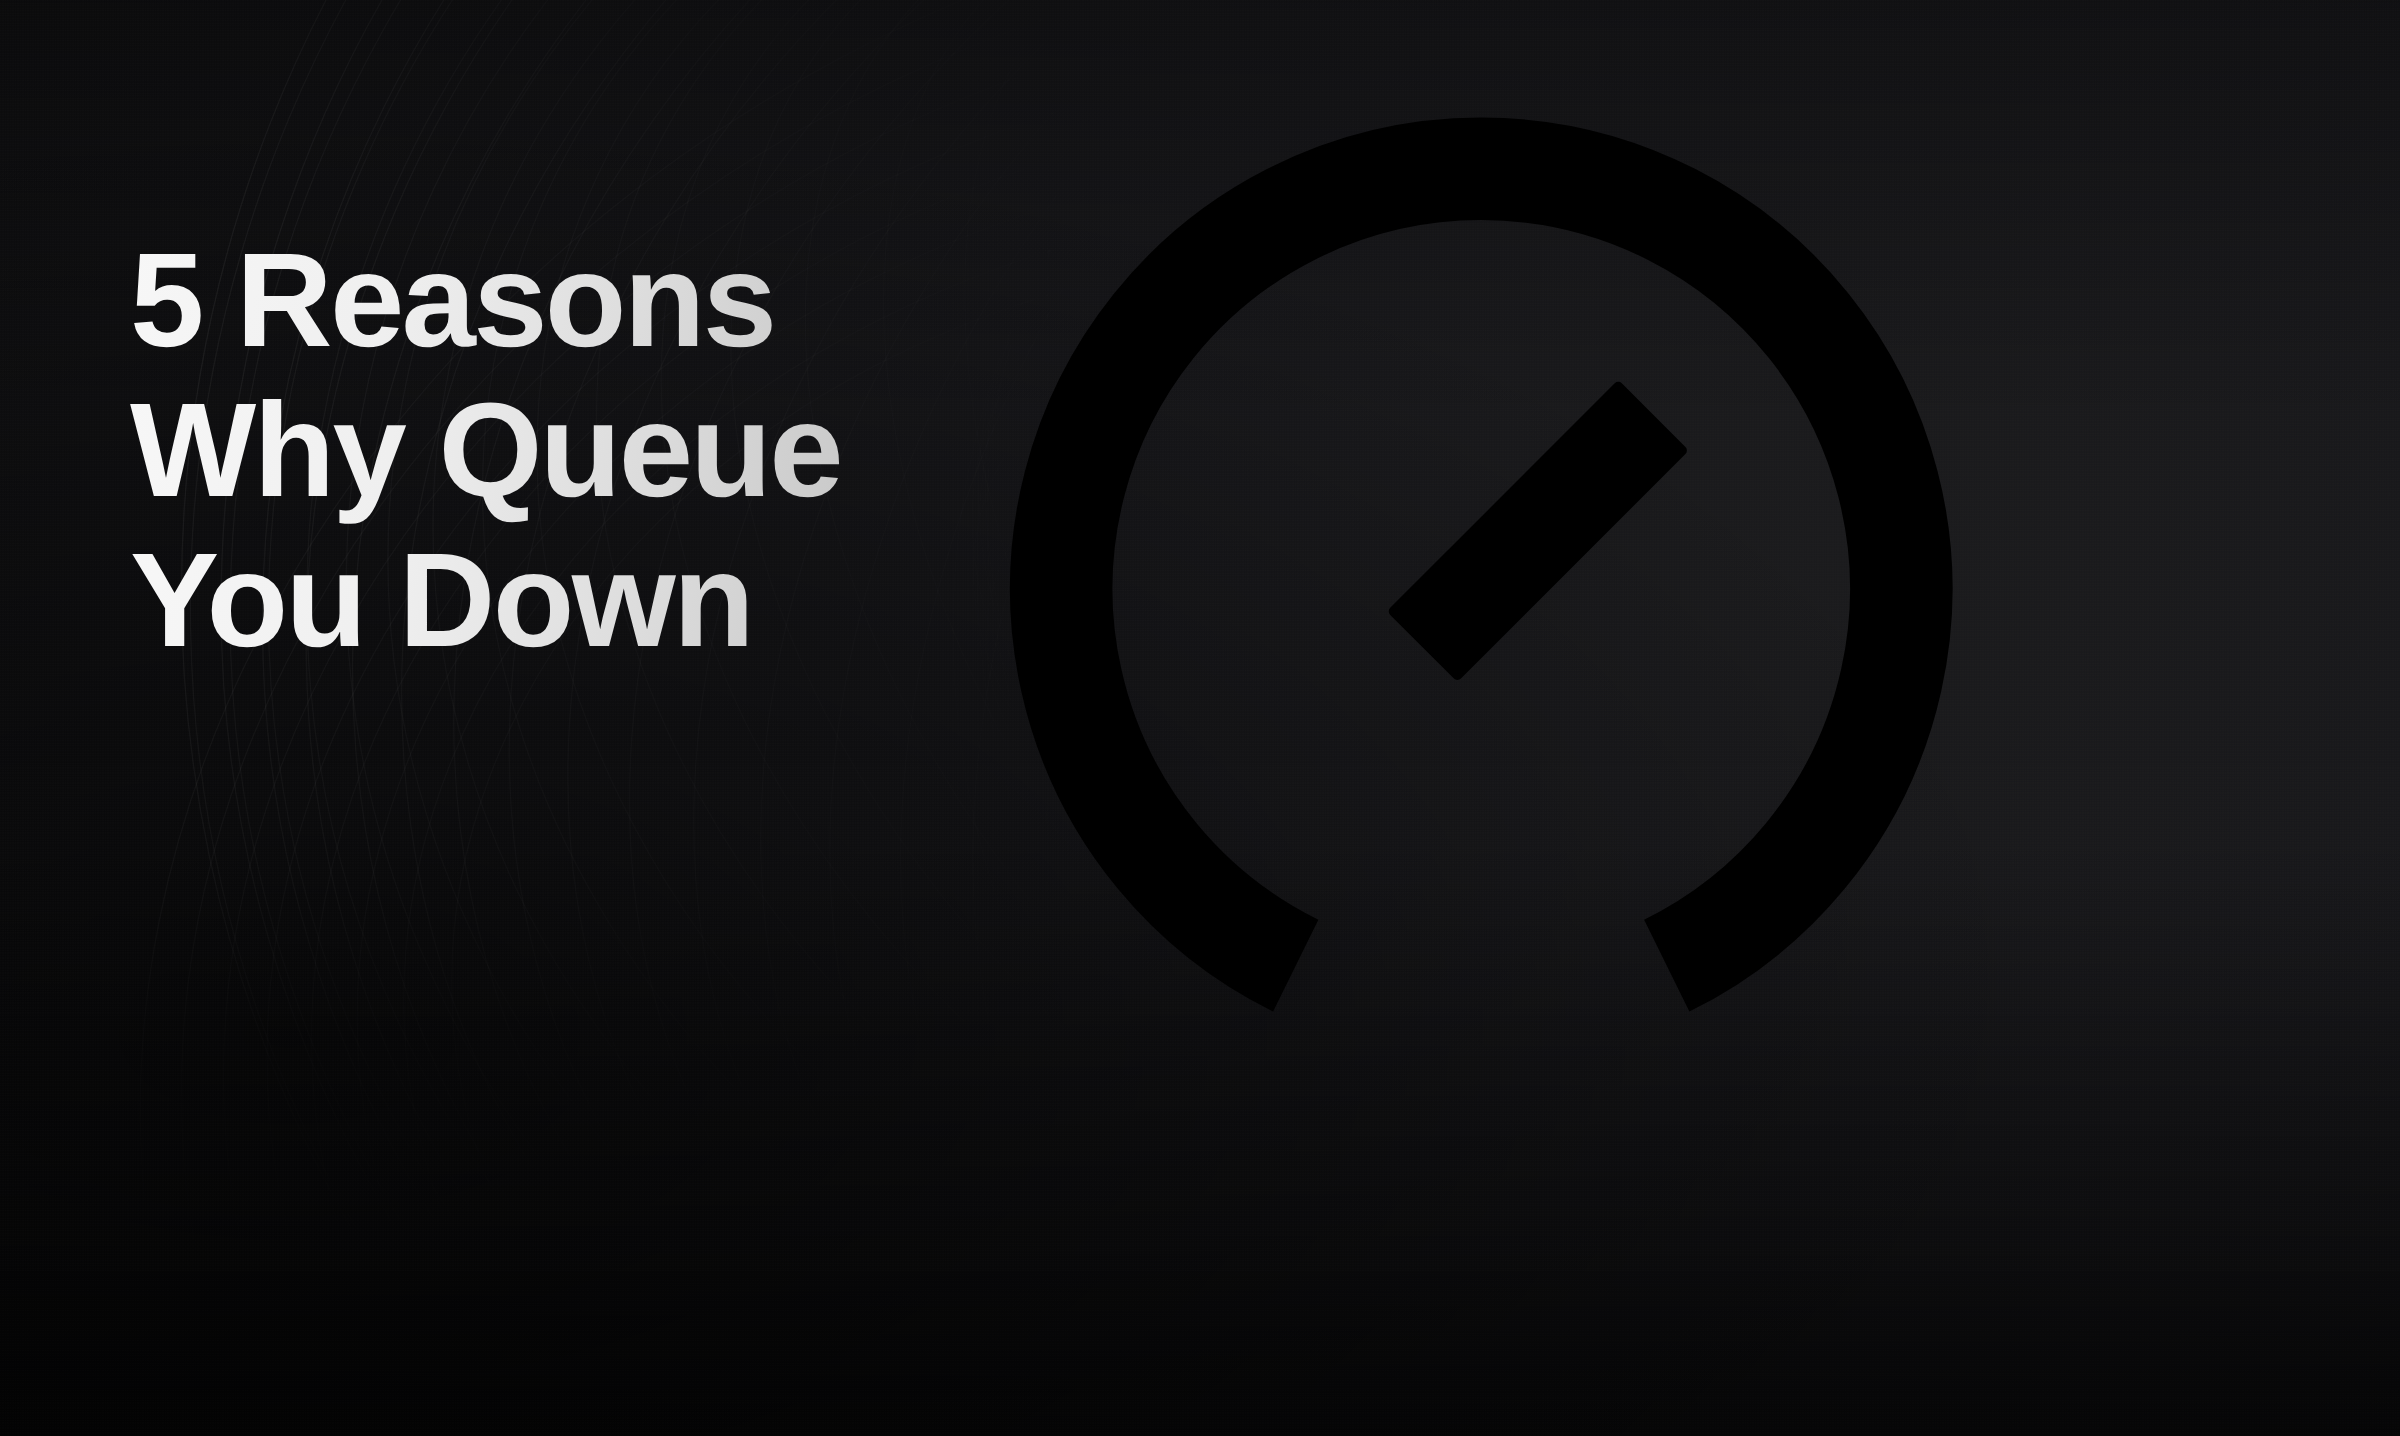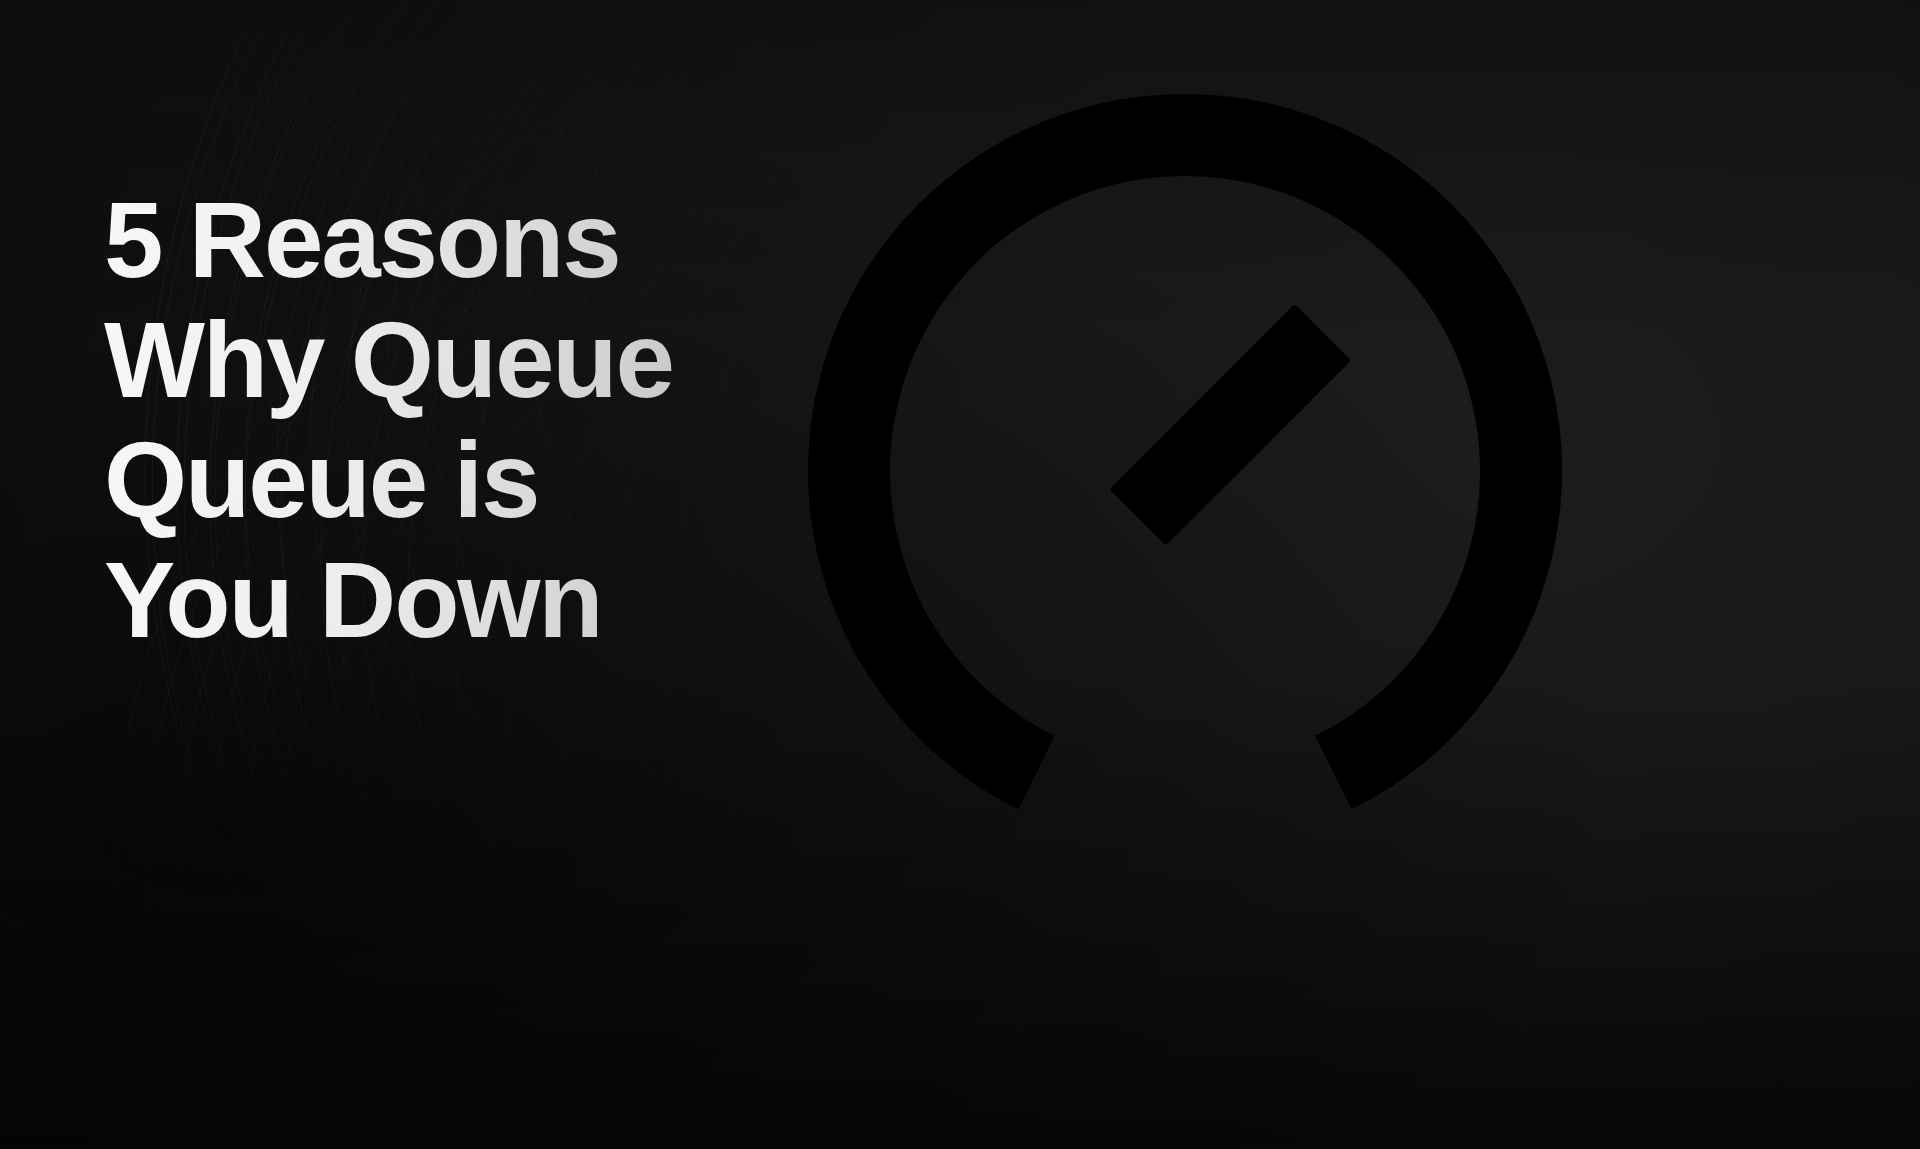--- a/index.html
+++ b/index.html
@@ -210,17 +210,16 @@
 
       <g transform="rotate(45 1185 470)">
         <rect x="1145" y="275" width="80" height="262" rx="4" ry="4" fill="#000000"></rect>
       </g>
     </svg>
   </div>
 
   <h1 class="headline">
     <span class="line">5 Reasons</span>
     <span class="line">Why Queue</span>
-    <span class="line">Queue is</span>
     <span class="line">You Down</span>
   </h1>
 
 </div>
 
 </body></html>

